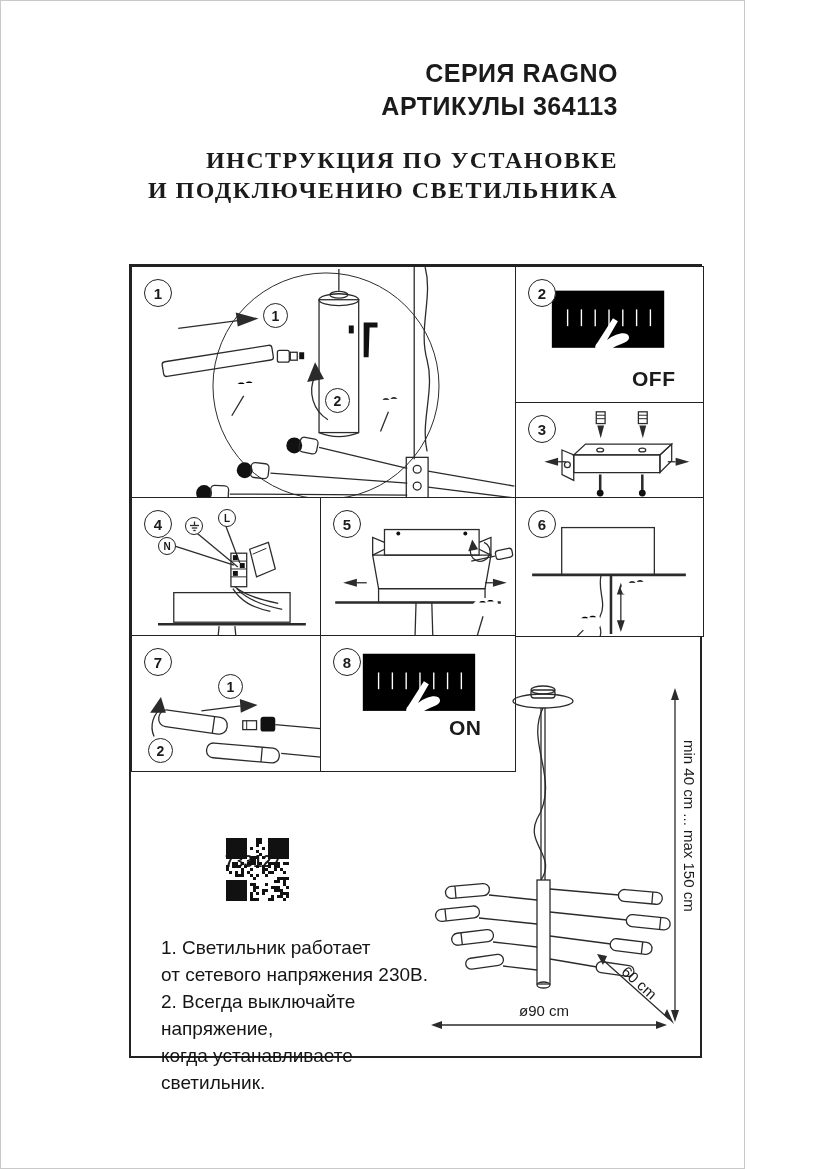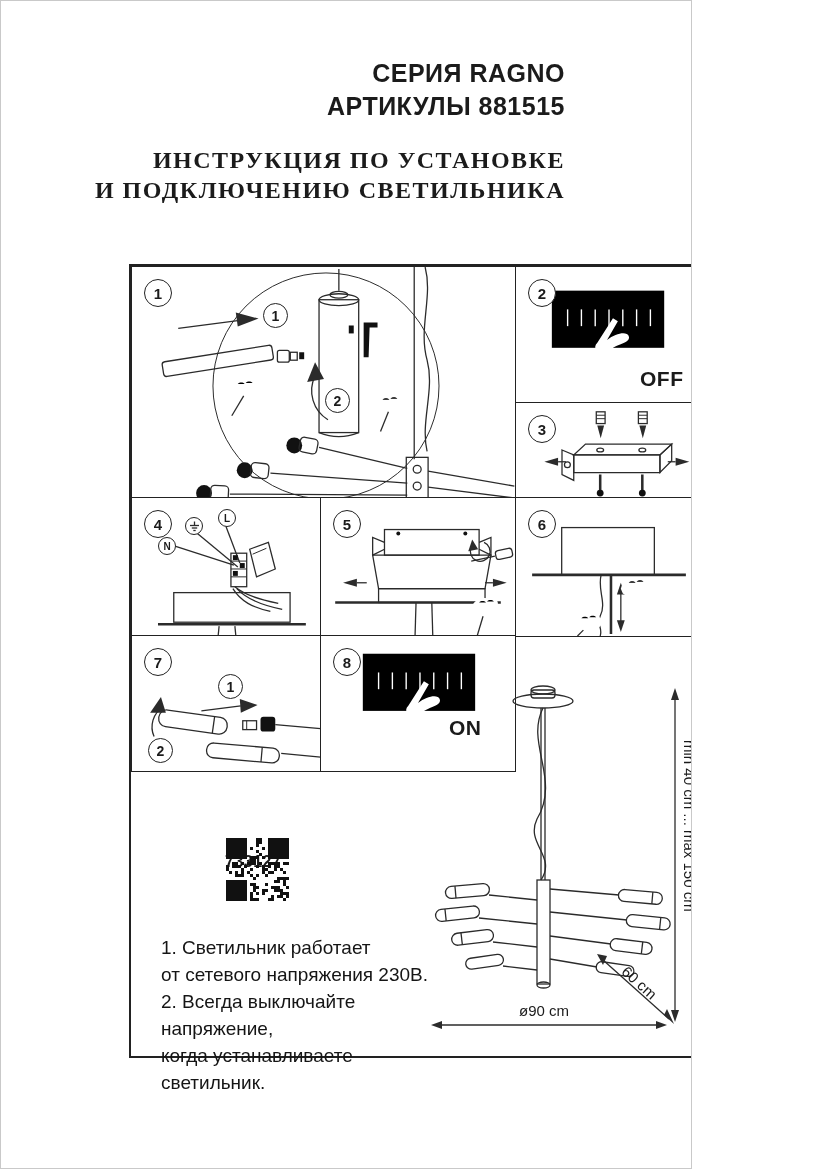--- a/index.html
+++ b/index.html
@@ -1,18 +1,18 @@
 <!DOCTYPE html>
 <html><head>
 <meta charset="utf-8">
 <style>
   * { margin:0; padding:0; box-sizing:border-box; }
   html,body { background:#fff; }
   body { font-family:"Liberation Sans", sans-serif; color:#1b1b1b; }
-  .page { position:relative; width:692px; height:1169px; background:#fff; border:1px solid #c9c9c9; overflow:hidden; }
+  .page { position:relative; width:745px; height:1169px; background:#fff; border:1px solid #c9c9c9; overflow:hidden; }
 
   
   .hdr { position:absolute; right:126px; top:56px; text-align:right; }
   .hdr .line { font-size:25px; font-weight:bold; line-height:33px; letter-spacing:.5px; }
   .title { position:absolute; right:126px; top:144px; text-align:right; }
   .title .line { font-size:24px; font-weight:bold; line-height:30px; letter-spacing:1.5px;font-family:Liberation Serif, serif; }
 
   
   .grid { position:absolute; left:128px; top:263px; width:573px; height:794px; border:2px solid #222; }
   .panel { position:absolute; border:1.6px solid #222; background:#fff; }
@@ -107,21 +107,21 @@
       <path d="M0,12 C2,4 10,0 16,2 C22,0 28,3 27,8 C30,10 28,15 24,16 C18,21 6,20 2,17 Z" fill="#fff"></path>
       <path d="M8,6 C10,4 13,4 15,6 M16,5 C18,3 21,3 23,5"></path>
     </g>
   </defs>
 </svg>
 
 <div class="page">
 
   <div class="hdr">
     <div class="line">СЕРИЯ RAGNO</div>
-    <div class="line">АРТИКУЛЫ 881515</div>
+    <div class="line">АРТИКУЛЫ 364113</div>
   </div>
   <div class="title">
     <div class="line">ИНСТРУКЦИЯ ПО УСТАНОВКЕ</div>
     <div class="line">И ПОДКЛЮЧЕНИЮ СВЕТИЛЬНИКА</div>
   </div>
 
   <div class="grid">
 
     <div class="panel" style="left:0;top:0;width:385px;height:233px;">
       <div class="badge" style="left:12px;top:12px;">1</div>
@@ -173,21 +173,21 @@
           </g>
         <line x1="98" y1="229" x2="277" y2="230"></line>
       </svg>
     </div>
 
     <div class="panel" style="left:384px;top:0;width:189px;height:138px;">
       <div class="badge" style="left:12px;top:12px;">2</div>
       <svg class="art" viewBox="0 0 189 138">
         <use href="#sym-breaker" x="18" y="16"></use>
       </svg>
-      <div class="swlabel" style="left:124px;top:100px;">OFF</div>
+      <div class="swlabel" style="left:116px;top:100px;">OFF</div>
     </div>
 
     <div class="panel" style="left:384px;top:136px;width:189px;height:97px;">
       <div class="badge" style="left:12px;top:12px;">3</div>
       <svg class="art" viewBox="0 0 189 97">
         <polygon points="58,53 70,42 158,42 146,53"></polygon>
         <polygon points="58,53 146,53 146,71 58,71"></polygon>
         <polygon points="146,53 158,42 158,59 146,71"></polygon>
         <polygon points="46,48 58,53 58,79 46,73"></polygon>
         <circle cx="51.5" cy="63" r="3"></circle>

